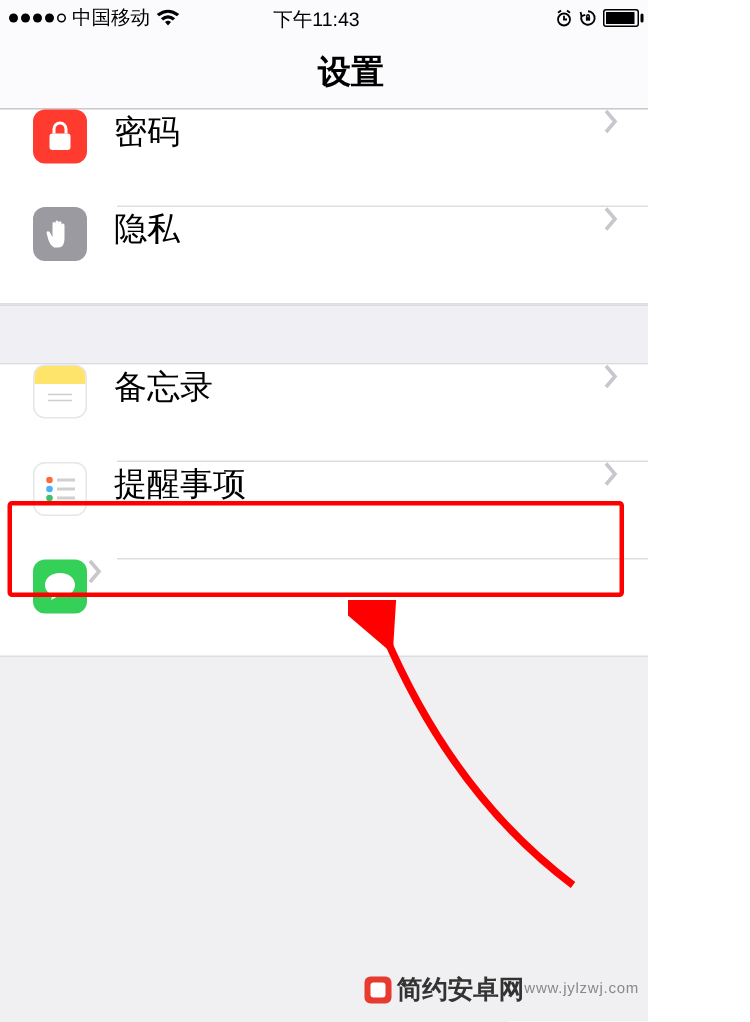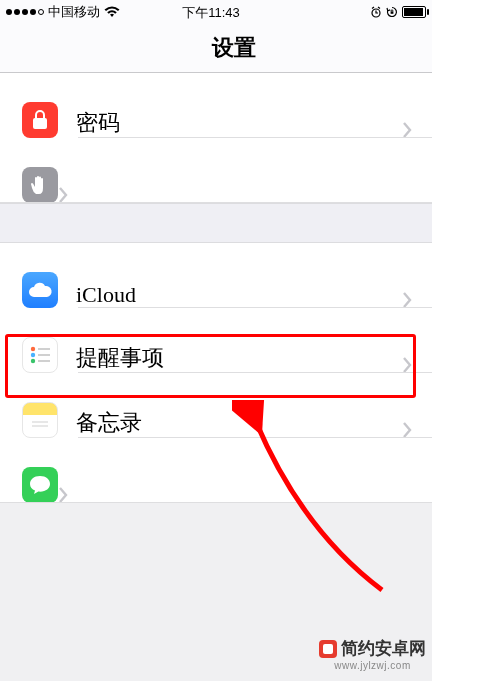--- a/index.html
+++ b/index.html
@@ -17,33 +17,33 @@
   .batt-fill{position:absolute;left:1px;top:1px;bottom:1px;width:85%;background:#000;}
   
   .nav-header{height:48px;background:#fbfbfd;border-bottom:1px solid #c9c9cc;display:flex;align-items:center;justify-content:center;position:relative;}
   .nav-title{font-size:22px;font-weight:600;margin-left:36px;}
   
   .faint-row{position:absolute;left:0;right:0;top:24px;height:48px;display:flex;align-items:center;padding-left:22px;gap:18px;opacity:.08;pointer-events:none;}
   .faint-icon{width:36px;height:36px;border-radius:8px;background:#ff3b30;}
   .faint-text{font-size:22px;}
   
   .group{background:#fff;}
-  .row{display:flex;align-items:flex-end;height:65px;position:relative;font-family:Liberation Serif, serif;}
+  .row{display:flex;align-items:flex-start;height:65px;position:relative;}
   .row .icon-wrap{width:36px;height:36px;border-radius:8px;margin-left:22px;display:flex;align-items:center;justify-content:center;flex-shrink:0;}
   .row .label{font-size:22px;margin-left:18px;flex:1;}
   .row .chev{margin-right:20px;color:#c7c7cc;}
   .row .sep{position:absolute;left:78px;right:0;bottom:0;height:1px;background:#dedee0;}
   .row:last-child .sep{left:0;}
   .gap{height:38px;background:#efeff4;border-top:1px solid #dcdcdf;border-bottom:1px solid #dcdcdf;}
   
   .highlight-box{position:absolute;border:3px solid #ff0000;border-radius:3px;pointer-events:none;left:5px;right:16px;top:334px;height:58px;}
   
   .arrow{position:absolute;right:30px;top:400px;width:170px;height:200px;pointer-events:none;}
   
-  .watermark{position:absolute;right:6px;bottom:10px;display:flex;flex-direction:column;align-items:center;color:#444;font-size:12px;}
+  .watermark{position:absolute;right:6px;bottom:10px;display:flex;align-items:center;color:#444;font-size:12px;}
   .wm-logo{display:flex;align-items:center;gap:4px;}
   .wm-badge{width:18px;height:18px;border-radius:4px;background:#e63b2e;position:relative;}
   .wm-badge::after{content:"";position:absolute;left:4px;top:4px;width:10px;height:10px;background:#fff;border-radius:2px;}
   .wm-title{font-size:17px;font-weight:600;color:#333;}
   .wm-url{font-size:10px;color:#888;letter-spacing:.5px;}
   
   .ic-pass{background:#ff3b30;}
   .ic-priv{background:#9a9aa0;}
   .ic-icloud{background:linear-gradient(180deg,#4aa7ff,#1f7fff);}
   .ic-mail{background:linear-gradient(180deg,#3ba1ff,#1068ff);}
@@ -122,39 +122,41 @@
           </svg>
         </span>
       <div class="sep"></div>
     </div>
     <div class="row">
       <div class="icon-wrap ic-priv">
         <svg width="22" height="22" viewBox="0 0 22 22">
             <path d="M7 20 Q4 18 3 14 L2 10 Q2.5 8.5 4 9.5 L6 13 V4 Q6 3 7 3 T8 4 V10 V3 Q8 2 9 2 T10 3 V10 V3.5 Q10 2.5 11 2.5 T12 3.5 V10 V5 Q12 4 13 4 T14 5 V14 Q14 20 10 20 Z" fill="#fff"></path>
           </svg>
       </div>
+      <div class="label">隐私</div>
       <span class="chev">
           <svg width="10" height="16" viewBox="0 0 10 16">
             <path d="M2 1 L8 8 L2 15" fill="none" stroke="#c7c7cc" stroke-width="2.4"></path>
           </svg>
         </span>
       <div class="sep"></div>
     </div>
   </div>
 
   <div class="gap"></div>
 
   <div class="group">
     <div class="row">
-      <div class="icon-wrap ic-icloud">
-        <svg width="26" height="18" viewBox="0 0 26 18">
-            <path d="M7 16 a5 5 0 0 1 0-10 a6 6 0 0 1 11 -1 a5 5 0 0 1 2 11 Z" fill="#fff"></path>
-          </svg>
-      </div>
-      <div class="label">iCloud</div>
+      <div class="icon-wrap ic-notes">
+        <svg width="24" height="20" viewBox="0 0 24 20">
+            <line x1="4" y1="12" x2="20" y2="12" stroke="#cfcfcf" stroke-width="1"></line>
+            <line x1="4" y1="16" x2="20" y2="16" stroke="#cfcfcf" stroke-width="1"></line>
+          </svg>
+      </div>
+      <div class="label">备忘录</div>
       <span class="chev">
           <svg width="10" height="16" viewBox="0 0 10 16">
             <path d="M2 1 L8 8 L2 15" fill="none" stroke="#c7c7cc" stroke-width="2.4"></path>
           </svg>
         </span>
       <div class="sep"></div>
     </div>
     <div class="row">
       <div class="icon-wrap ic-rem">
         <svg width="26" height="22" viewBox="0 0 26 22">
@@ -168,35 +170,20 @@
       </div>
       <div class="label">提醒事项</div>
       <span class="chev">
           <svg width="10" height="16" viewBox="0 0 10 16">
             <path d="M2 1 L8 8 L2 15" fill="none" stroke="#c7c7cc" stroke-width="2.4"></path>
           </svg>
         </span>
       <div class="sep"></div>
     </div>
     <div class="row">
-      <div class="icon-wrap ic-notes">
-        <svg width="24" height="20" viewBox="0 0 24 20">
-            <line x1="4" y1="12" x2="20" y2="12" stroke="#cfcfcf" stroke-width="1"></line>
-            <line x1="4" y1="16" x2="20" y2="16" stroke="#cfcfcf" stroke-width="1"></line>
-          </svg>
-      </div>
-      <div class="label">备忘录</div>
-      <span class="chev">
-          <svg width="10" height="16" viewBox="0 0 10 16">
-            <path d="M2 1 L8 8 L2 15" fill="none" stroke="#c7c7cc" stroke-width="2.4"></path>
-          </svg>
-        </span>
-      <div class="sep"></div>
-    </div>
-    <div class="row">
       <div class="icon-wrap ic-msg">
         <svg width="24" height="22" viewBox="0 0 24 22">
             <path d="M12 2 C6 2 2 5.5 2 10 C2 13 4 15.4 7 16.6 L6 20 L10.4 17.6 C10.9 17.7 11.5 17.7 12 17.7 C18 17.7 22 14.2 22 10 C22 5.5 18 2 12 2 Z" fill="#fff"></path>
           </svg>
       </div>
       <span class="chev">
           <svg width="10" height="16" viewBox="0 0 10 16">
             <path d="M2 1 L8 8 L2 15" fill="none" stroke="#c7c7cc" stroke-width="2.4"></path>
           </svg>
         </span>

